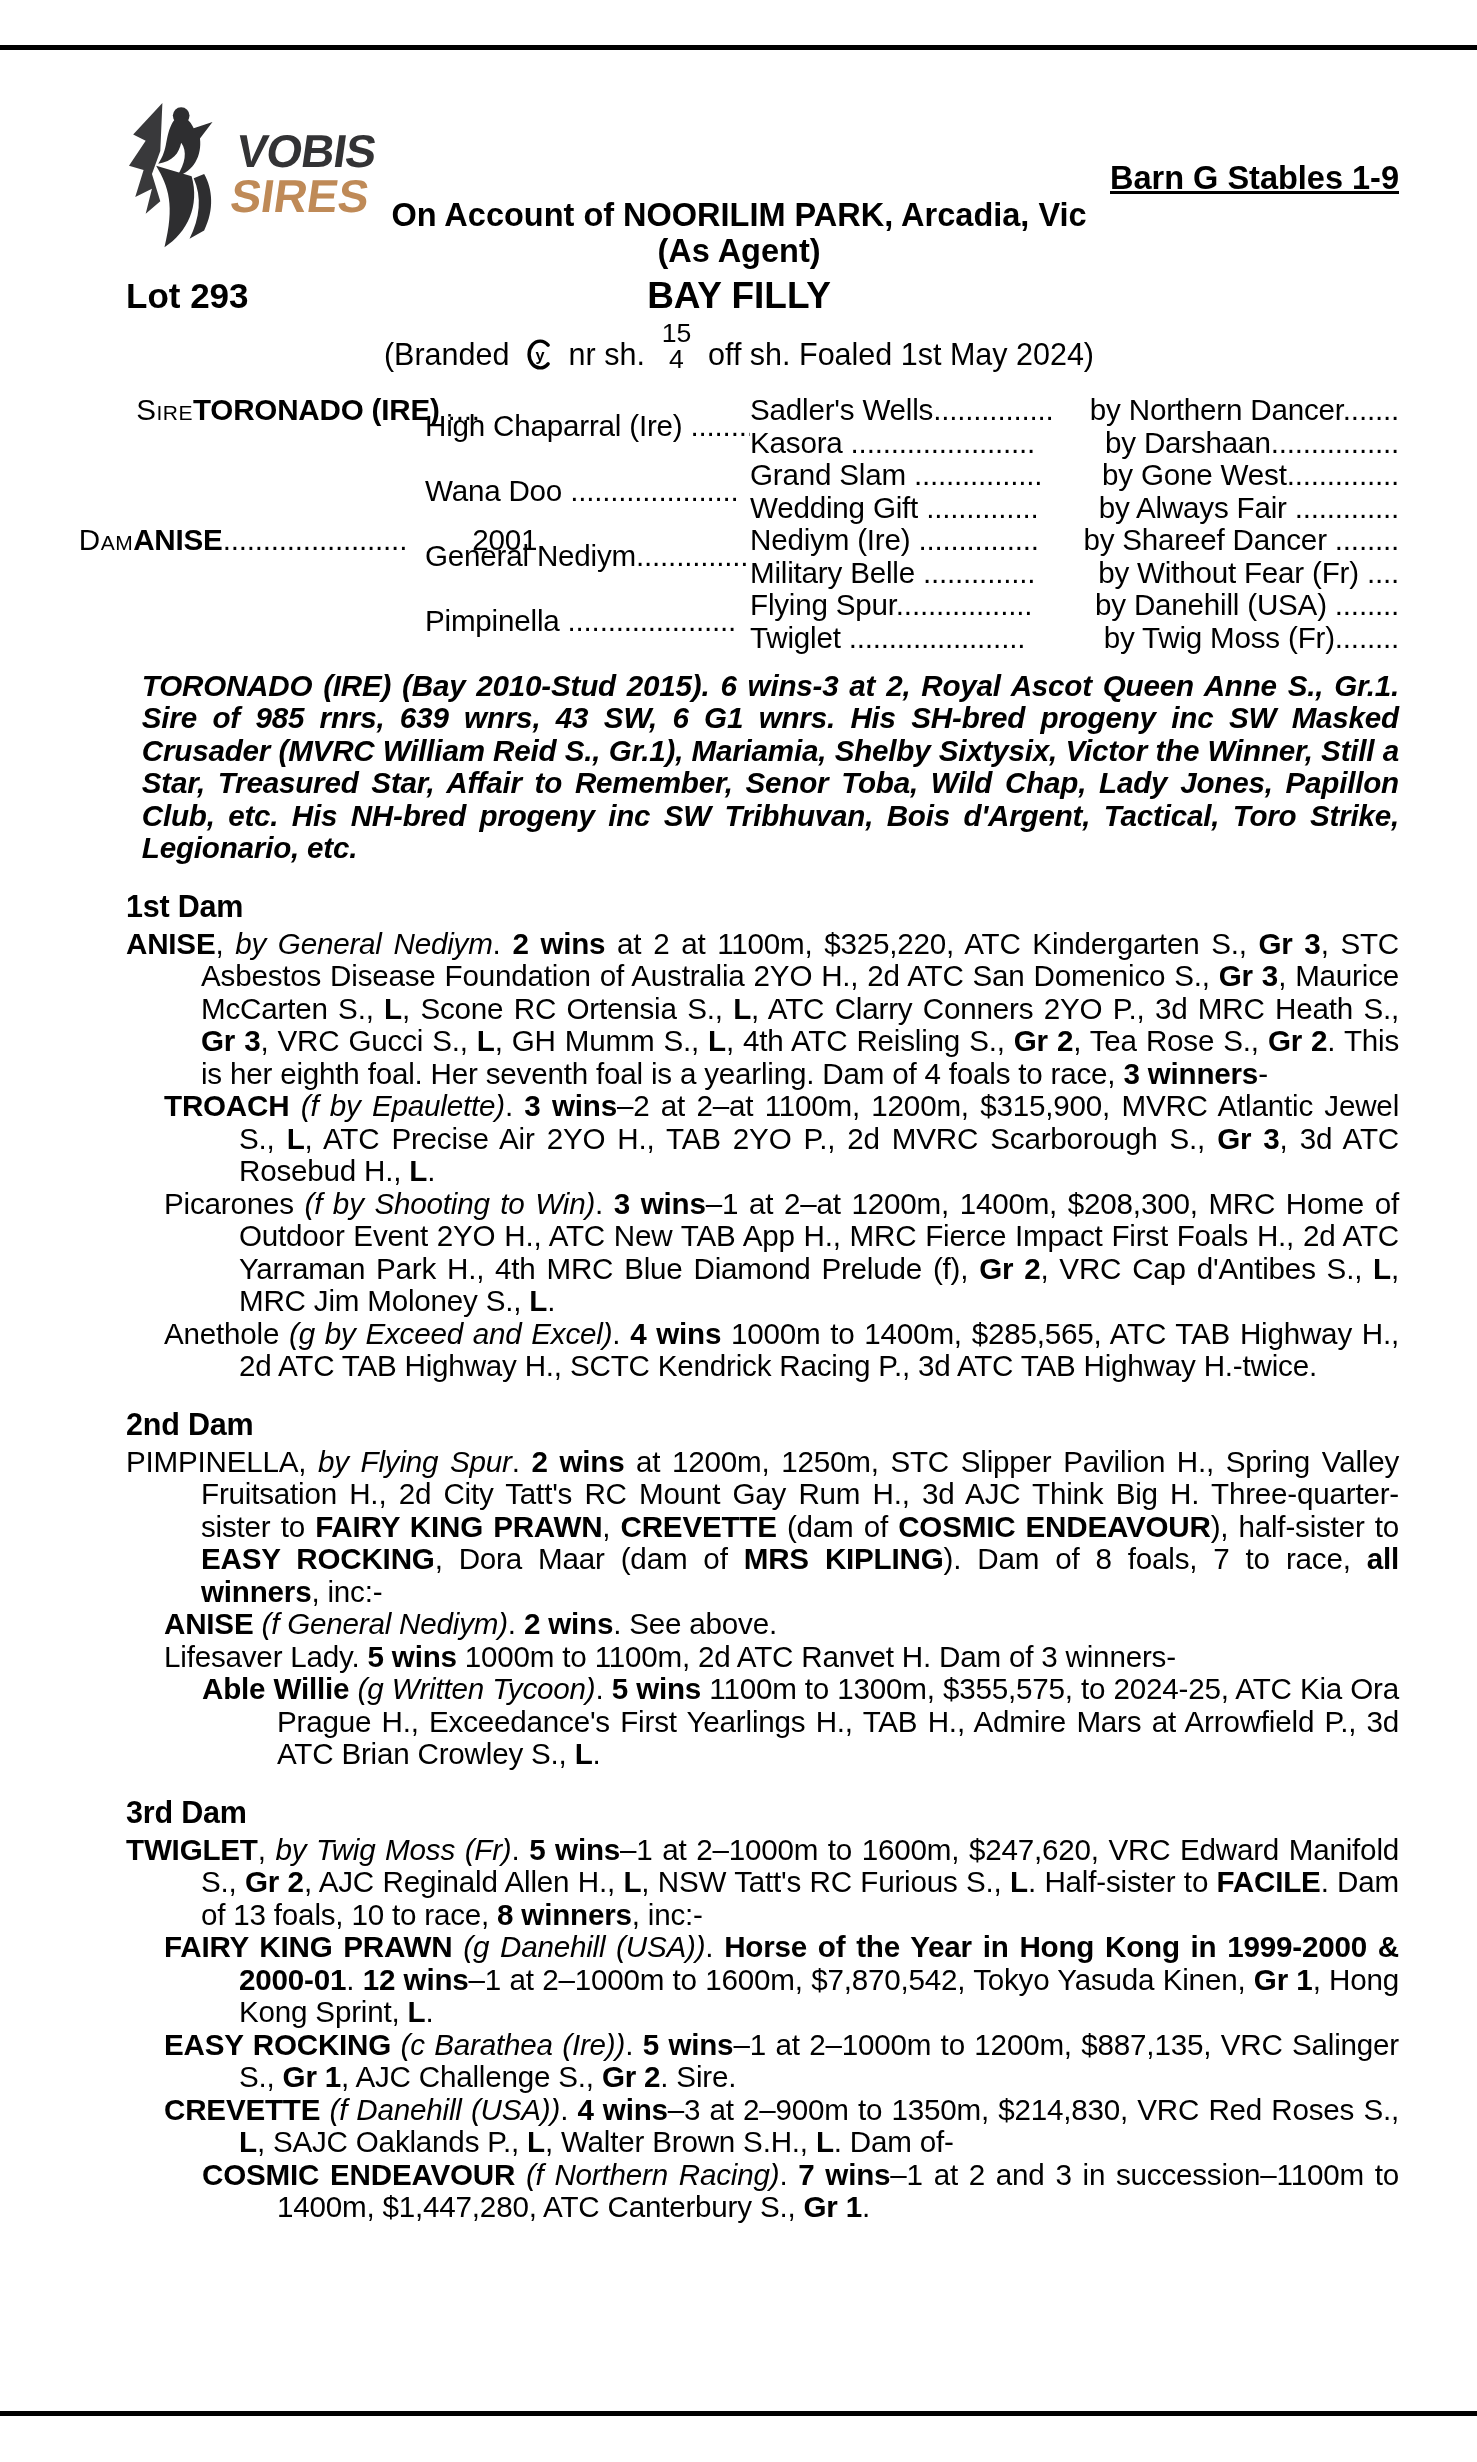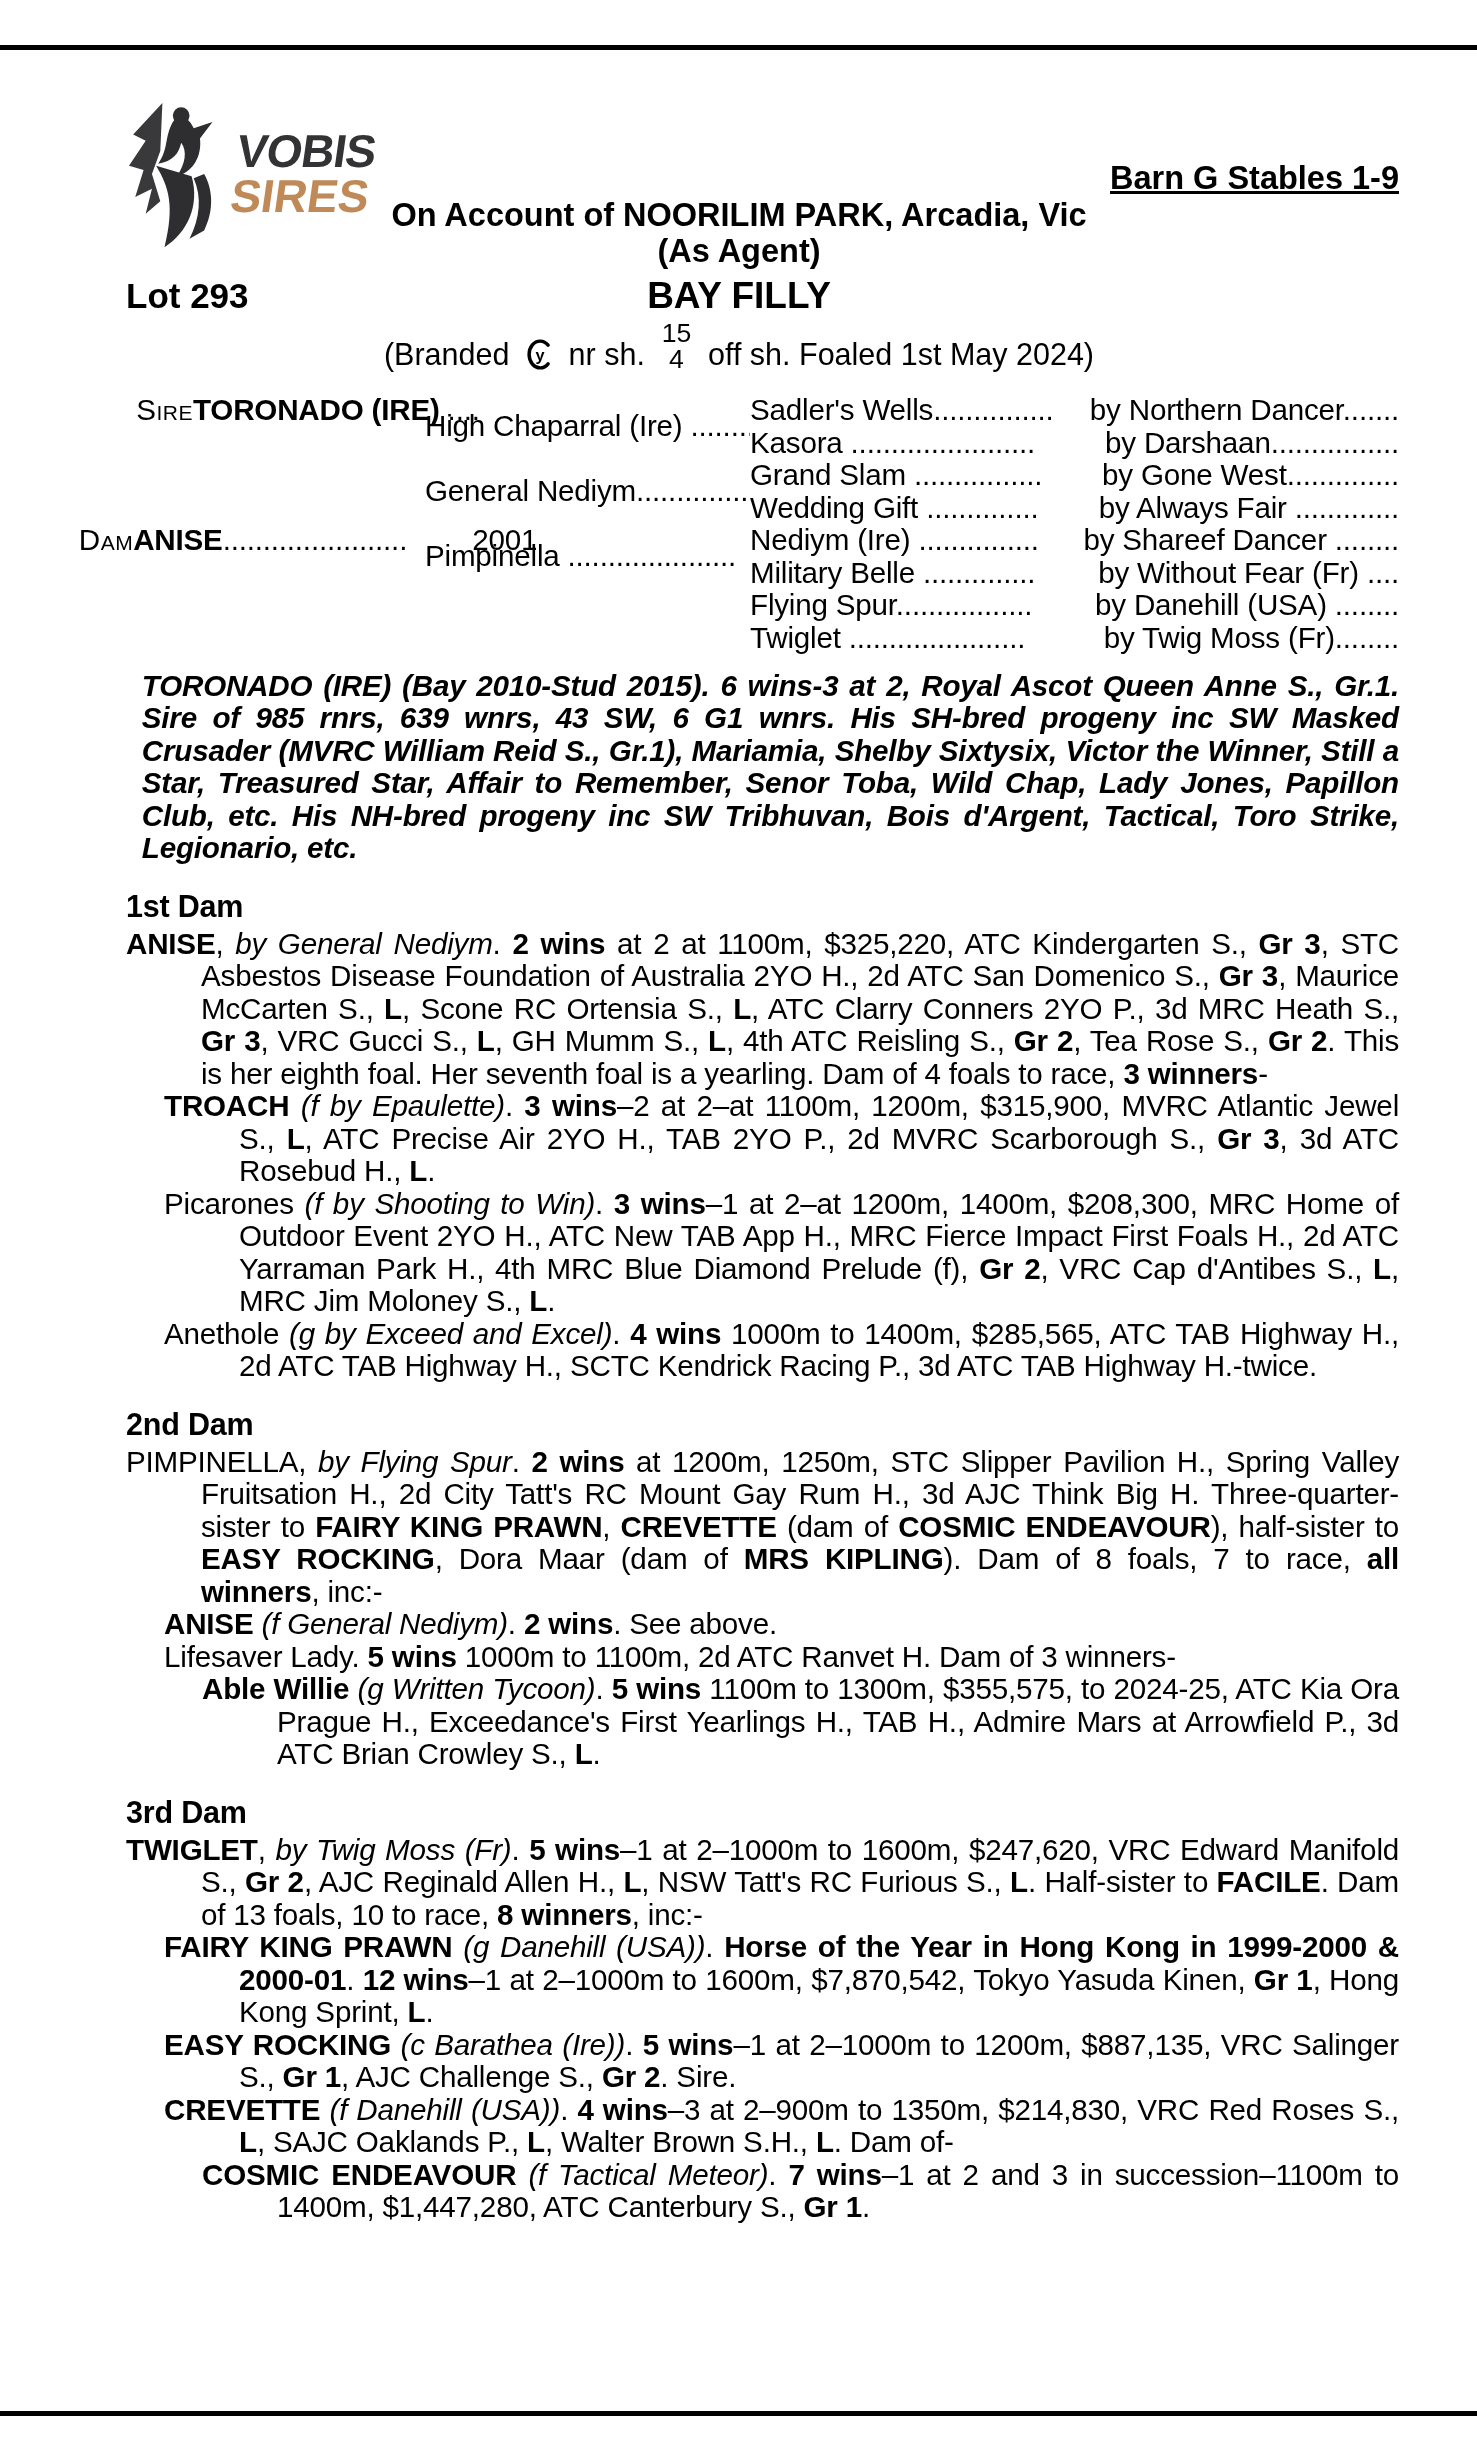--- a/index.html
+++ b/index.html
@@ -110,20 +110,21 @@
       <div class="ped-half">
         <div class="ped-label">Dam</div>
         <div class="ped-name-row">
           <span class="b">ANISE</span><span>.......................</span>
         </div>
         <div class="ped-year">2001</div>
       </div>
     </div>
     <div class="ped-c2">
       <div class="g2">High Chaparral (Ire) ........</div>
+      <div class="g2">Wana Doo .....................</div>
       <div class="g2">General Nediym...............</div>
       <div class="g2">Pimpinella .....................</div>
     </div>
     <div class="ped-c3">
       <div class="ped-row">
           <span class="g3l">Sadler's Wells..................</span>
           <span class="g3r">by Northern Dancer.......</span>
         </div>
       <div class="ped-row">
           <span class="g3l">Kasora .......................</span>
@@ -168,16 +169,16 @@
   <p class="entry e-dam"><span>PIMPINELLA, </span><span class="r-i">by Flying Spur</span><span>. </span><span class="r-b">2 wins</span><span> at 1200m, 1250m, STC Slipper Pavilion H., Spring Valley Fruitsation H., 2d City Tatt's RC Mount Gay Rum H., 3d AJC Think Big H. Three-quarter-sister to </span><span class="r-b">FAIRY KING PRAWN</span><span>, </span><span class="r-b">CREVETTE</span><span> (dam of </span><span class="r-b">COSMIC ENDEAVOUR</span><span>), half-sister to </span><span class="r-b">EASY ROCKING</span><span>, Dora Maar (dam of </span><span class="r-b">MRS KIPLING</span><span>). Dam of 8 foals, 7 to race, </span><span class="r-b">all winners</span><span>, inc:-</span></p>
   <p class="entry e-foal"><span class="r-b">ANISE</span><span> </span><span class="r-i">(f General Nediym)</span><span>. </span><span class="r-b">2 wins</span><span>. See above.</span></p>
   <p class="entry e-foal"><span>Lifesaver Lady. </span><span class="r-b">5 wins</span><span> 1000m to 1100m, 2d ATC Ranvet H. Dam of 3 winners-</span></p>
   <p class="entry e-foal2"><span class="r-b">Able Willie</span><span> </span><span class="r-i">(g Written Tycoon)</span><span>. </span><span class="r-b">5 wins</span><span> 1100m to 1300m, $355,575, to 2024-25, ATC Kia Ora Prague H., Exceedance's First Yearlings H., TAB H., Admire Mars at Arrowfield P., 3d ATC Brian Crowley S., </span><span class="r-b">L</span><span>.</span></p>
 
   <h2 class="dam-heading">3rd Dam</h2>
   <p class="entry e-dam"><span class="r-b">TWIGLET</span><span>, </span><span class="r-i">by Twig Moss (Fr)</span><span>. </span><span class="r-b">5 wins</span><span>–1 at 2–1000m to 1600m, $247,620, VRC Edward Manifold S., </span><span class="r-b">Gr 2</span><span>, AJC Reginald Allen H., </span><span class="r-b">L</span><span>, NSW Tatt's RC Furious S., </span><span class="r-b">L</span><span>. Half-sister to </span><span class="r-b">FACILE</span><span>. Dam of 13 foals, 10 to race, </span><span class="r-b">8 winners</span><span>, inc:-</span></p>
   <p class="entry e-foal"><span class="r-b">FAIRY KING PRAWN</span><span> </span><span class="r-i">(g Danehill (USA))</span><span>. </span><span class="r-b">Horse of the Year in Hong Kong in 1999-2000 &amp; 2000-01</span><span>. </span><span class="r-b">12 wins</span><span>–1 at 2–1000m to 1600m, $7,870,542, Tokyo Yasuda Kinen, </span><span class="r-b">Gr 1</span><span>, Hong Kong Sprint, </span><span class="r-b">L</span><span>.</span></p>
   <p class="entry e-foal"><span class="r-b">EASY ROCKING</span><span> </span><span class="r-i">(c Barathea (Ire))</span><span>. </span><span class="r-b">5 wins</span><span>–1 at 2–1000m to 1200m, $887,135, VRC Salinger S., </span><span class="r-b">Gr 1</span><span>, AJC Challenge S., </span><span class="r-b">Gr 2</span><span>. Sire.</span></p>
   <p class="entry e-foal"><span class="r-b">CREVETTE</span><span> </span><span class="r-i">(f Danehill (USA))</span><span>. </span><span class="r-b">4 wins</span><span>–3 at 2–900m to 1350m, $214,830, VRC Red Roses S., </span><span class="r-b">L</span><span>, SAJC Oaklands P., </span><span class="r-b">L</span><span>, Walter Brown S.H., </span><span class="r-b">L</span><span>. Dam of-</span></p>
-  <p class="entry e-foal2"><span class="r-b">COSMIC ENDEAVOUR</span><span> </span><span class="r-i">(f Tactical Meteor)</span><span>. </span><span class="r-b">7 wins</span><span>–1 at 2 and 3 in succession–1100m to 1400m, $1,447,280, ATC Canterbury S., </span><span class="r-b">Gr 1</span><span>.</span></p>
+  <p class="entry e-foal2"><span class="r-b">COSMIC ENDEAVOUR</span><span> </span><span class="r-i">(f Northern Racing)</span><span>. </span><span class="r-b">7 wins</span><span>–1 at 2 and 3 in succession–1100m to 1400m, $1,447,280, ATC Canterbury S., </span><span class="r-b">Gr 1</span><span>.</span></p>
 
 </div>
 
 
 </body></html>

